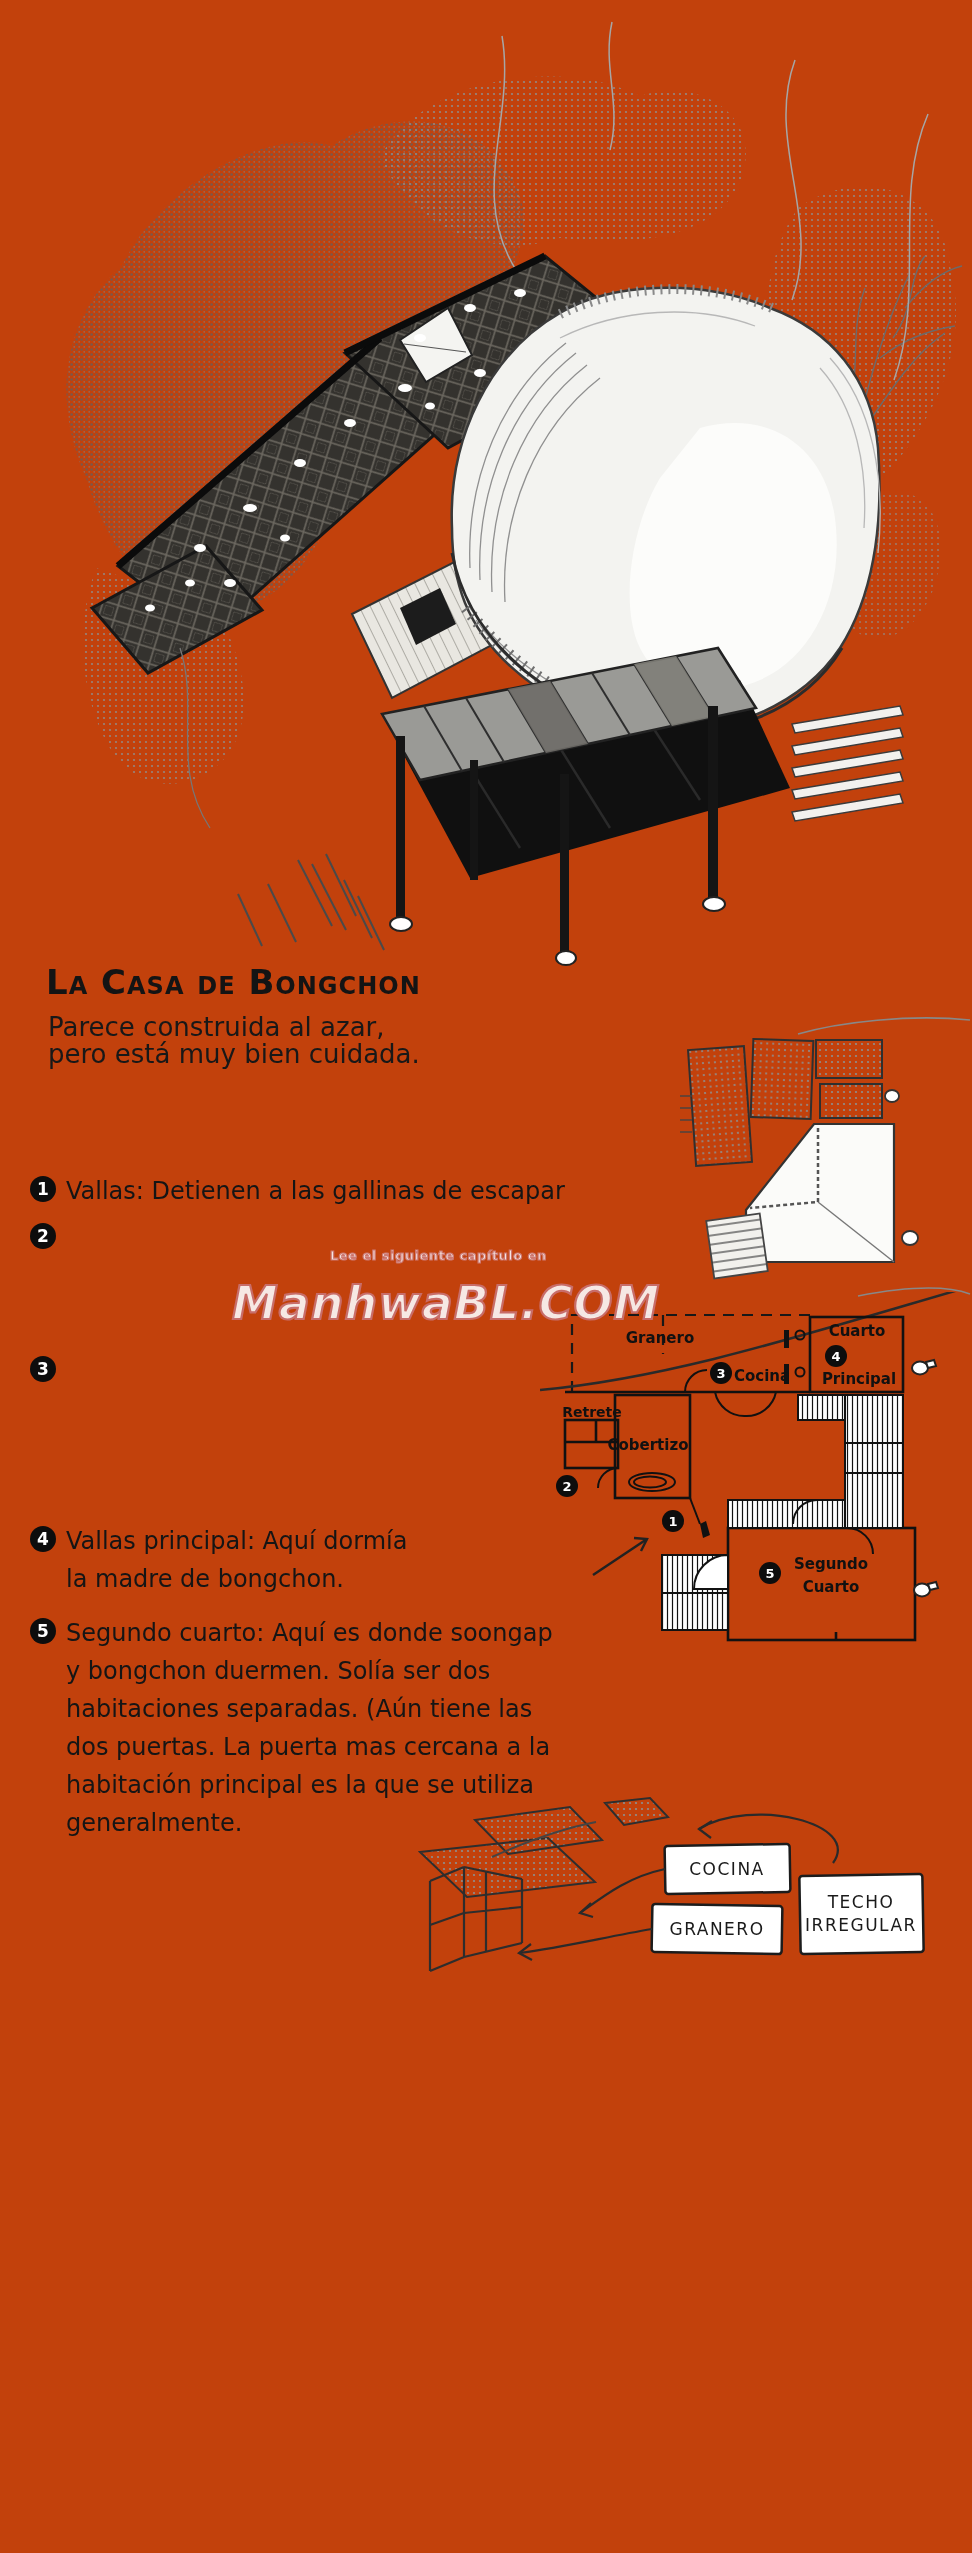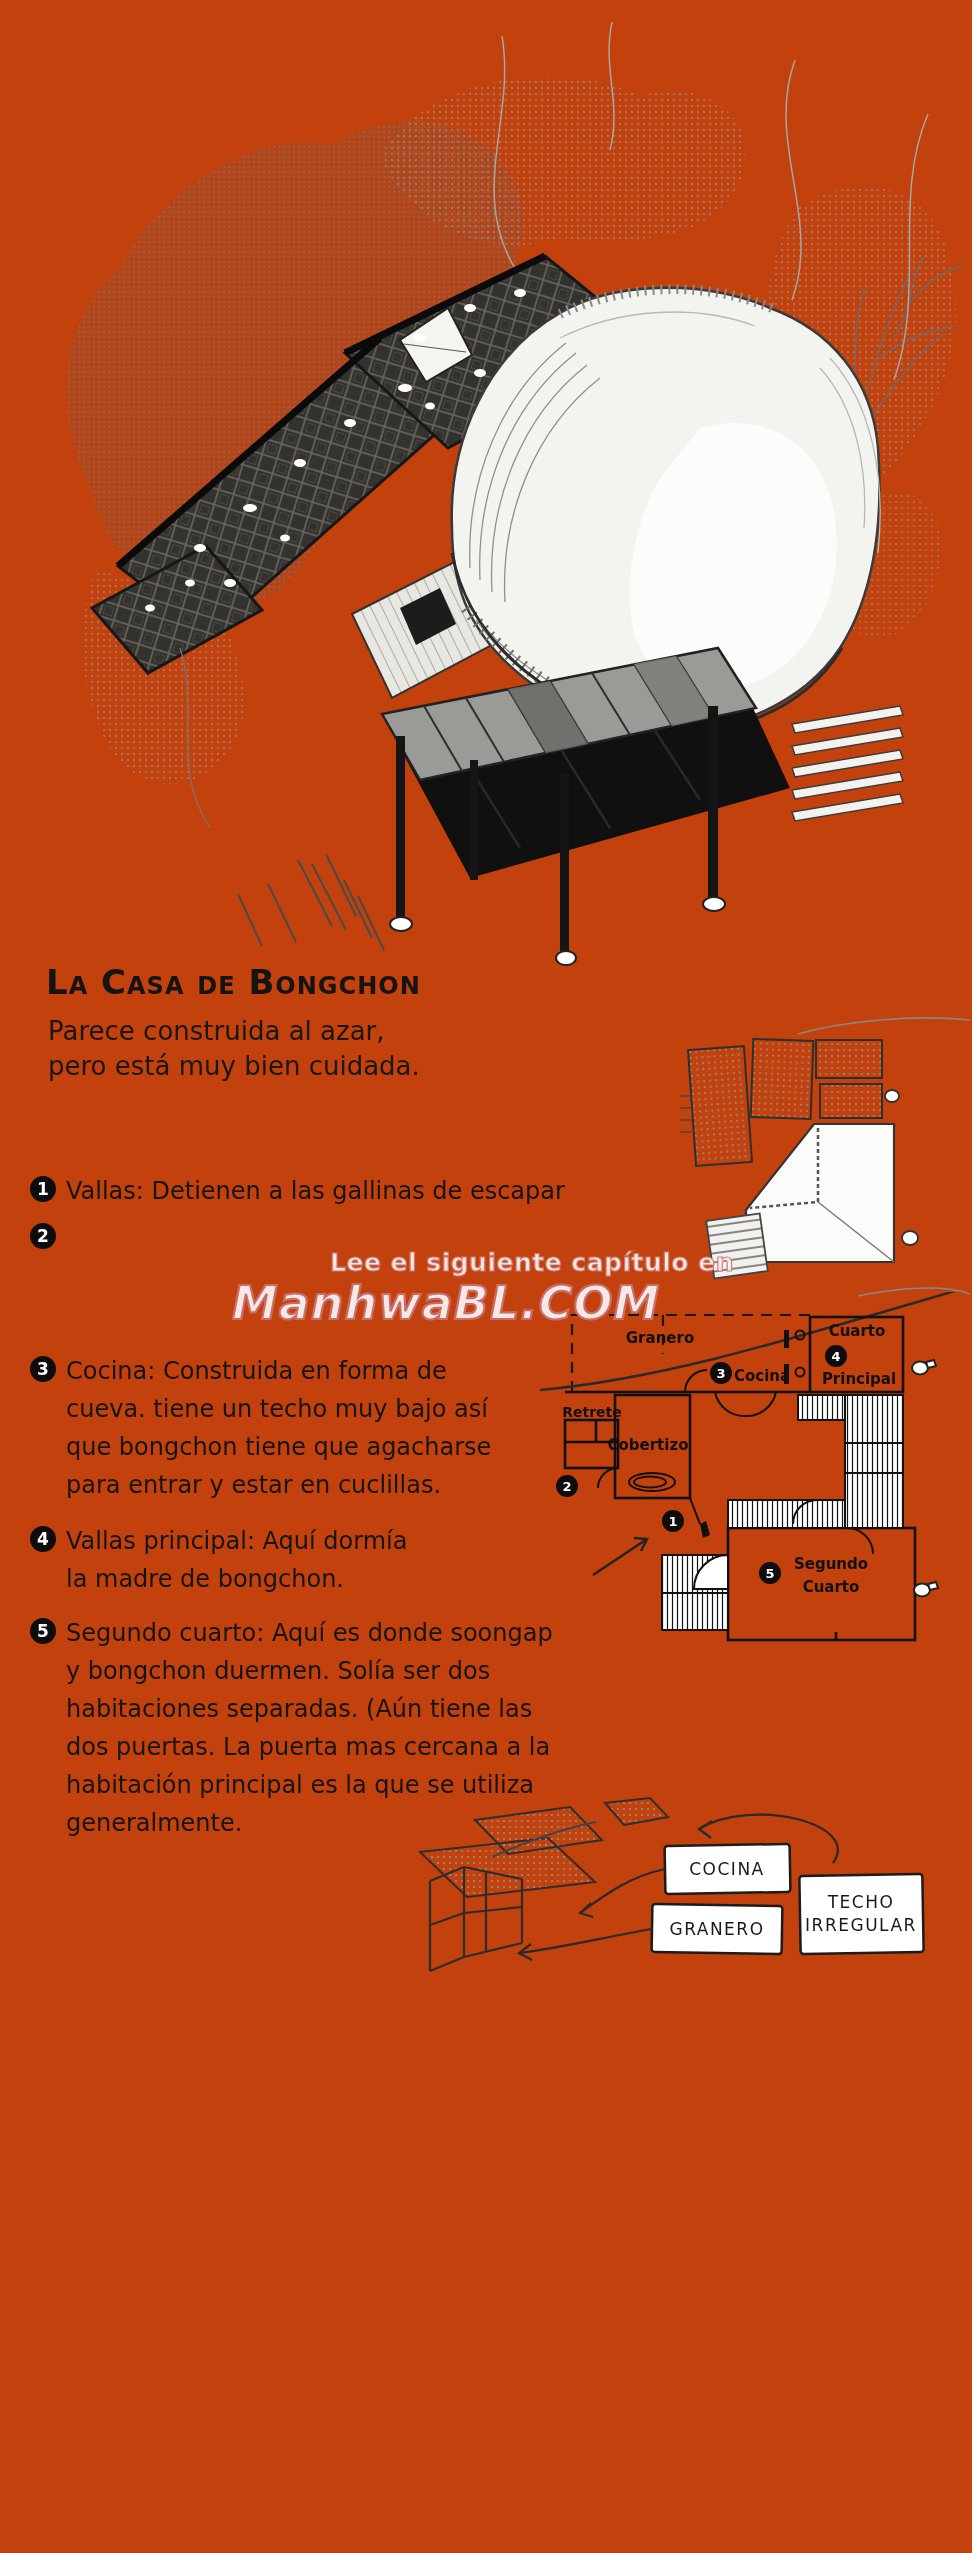--- a/index.html
+++ b/index.html
@@ -3,29 +3,29 @@
 <meta charset="utf-8">
 <style>
   html,body{margin:0;padding:0;background:#ffffff;}
   .page{position:relative;width:972px;height:2553px;background:#c2410c;overflow:hidden;
         font-family:"DejaVu Sans", sans-serif;color:#1b1b1b;}
   .abs{position:absolute;}
   svg{display:block;}
   
   .title{left:46px;top:962px;font-size:34px;font-weight:700;font-variant:small-caps;
          letter-spacing:1px;color:#141414;}
-  .subtitle{left:48px;top:1014px;font-size:26px;line-height:35px;white-space:pre-line;color:#181818;}
+  .subtitle{left:48px;top:1014px;font-size:26px;line-height:27px;white-space:pre-line;color:#181818;}
   .note{left:30px;display:flex;align-items:flex-start;width:640px;}
   .badge{flex:0 0 26px;width:26px;height:26px;border-radius:50%;background:#0d0d0d;color:#fff;
          font-size:17px;font-weight:700;text-align:center;line-height:26px;margin-top:4px;}
   .note-text{margin-left:10px;font-size:24px;line-height:38px;white-space:pre-line;color:#151515;}
   .n1{top:1172px;} .n2{top:1219px;} .n3{top:1352px;} .n4{top:1522px;} .n5{top:1614px;}
   
   .wm{pointer-events:none;z-index:5;}
-  .wm-small{left:330px;top:1248px;font-size:25px;font-weight:700;letter-spacing:.5px;
+  .wm-small{left:330px;top:1248px;font-size:13px;font-weight:700;letter-spacing:.5px;
             color:#f8efee;-webkit-text-stroke:1.2px #cf7d79;opacity:.95;}
   .wm-big{left:232px;top:1276px;font-size:46px;font-weight:700;letter-spacing:1px;
           color:#f9f1f0;-webkit-text-stroke:2.2px #c9706e;opacity:.95;font-style:italic;}
   
   text{font-family:"DejaVu Sans", sans-serif;}
   .plan-lbl{font-size:15px;font-weight:700;fill:#111;}
   .plan-lbl-sm{font-size:14px;font-weight:700;fill:#111;}
   .mk{fill:#0d0d0d;}
   .mk-d{font-size:13px;font-weight:700;fill:#fff;text-anchor:middle;}
   .box-lbl{font-size:17px;font-weight:400;fill:#1a1a1a;text-anchor:middle;letter-spacing:1.5px;}
@@ -189,24 +189,20 @@
 
   <div class="abs note n1">
     <div class="badge">1</div>
     <div class="note-text">Vallas: Detienen a las gallinas de escapar</div>
   </div>
   <div class="abs note n2">
     <div class="badge">2</div>
   </div>
   <div class="abs note n3">
     <div class="badge">3</div>
-    <div class="note-text">Cocina: Construida en forma de
-cueva. tiene un techo muy bajo así
-que bongchon tiene que agacharse
-para entrar y estar en cuclillas.</div>
   </div>
   <div class="abs note n4">
     <div class="badge">4</div>
     <div class="note-text">Vallas principal: Aquí dormía
 la madre de bongchon.</div>
   </div>
   <div class="abs note n5">
     <div class="badge">5</div>
     <div class="note-text">Segundo cuarto: Aquí es donde soongap
 y bongchon duermen. Solía ser dos

